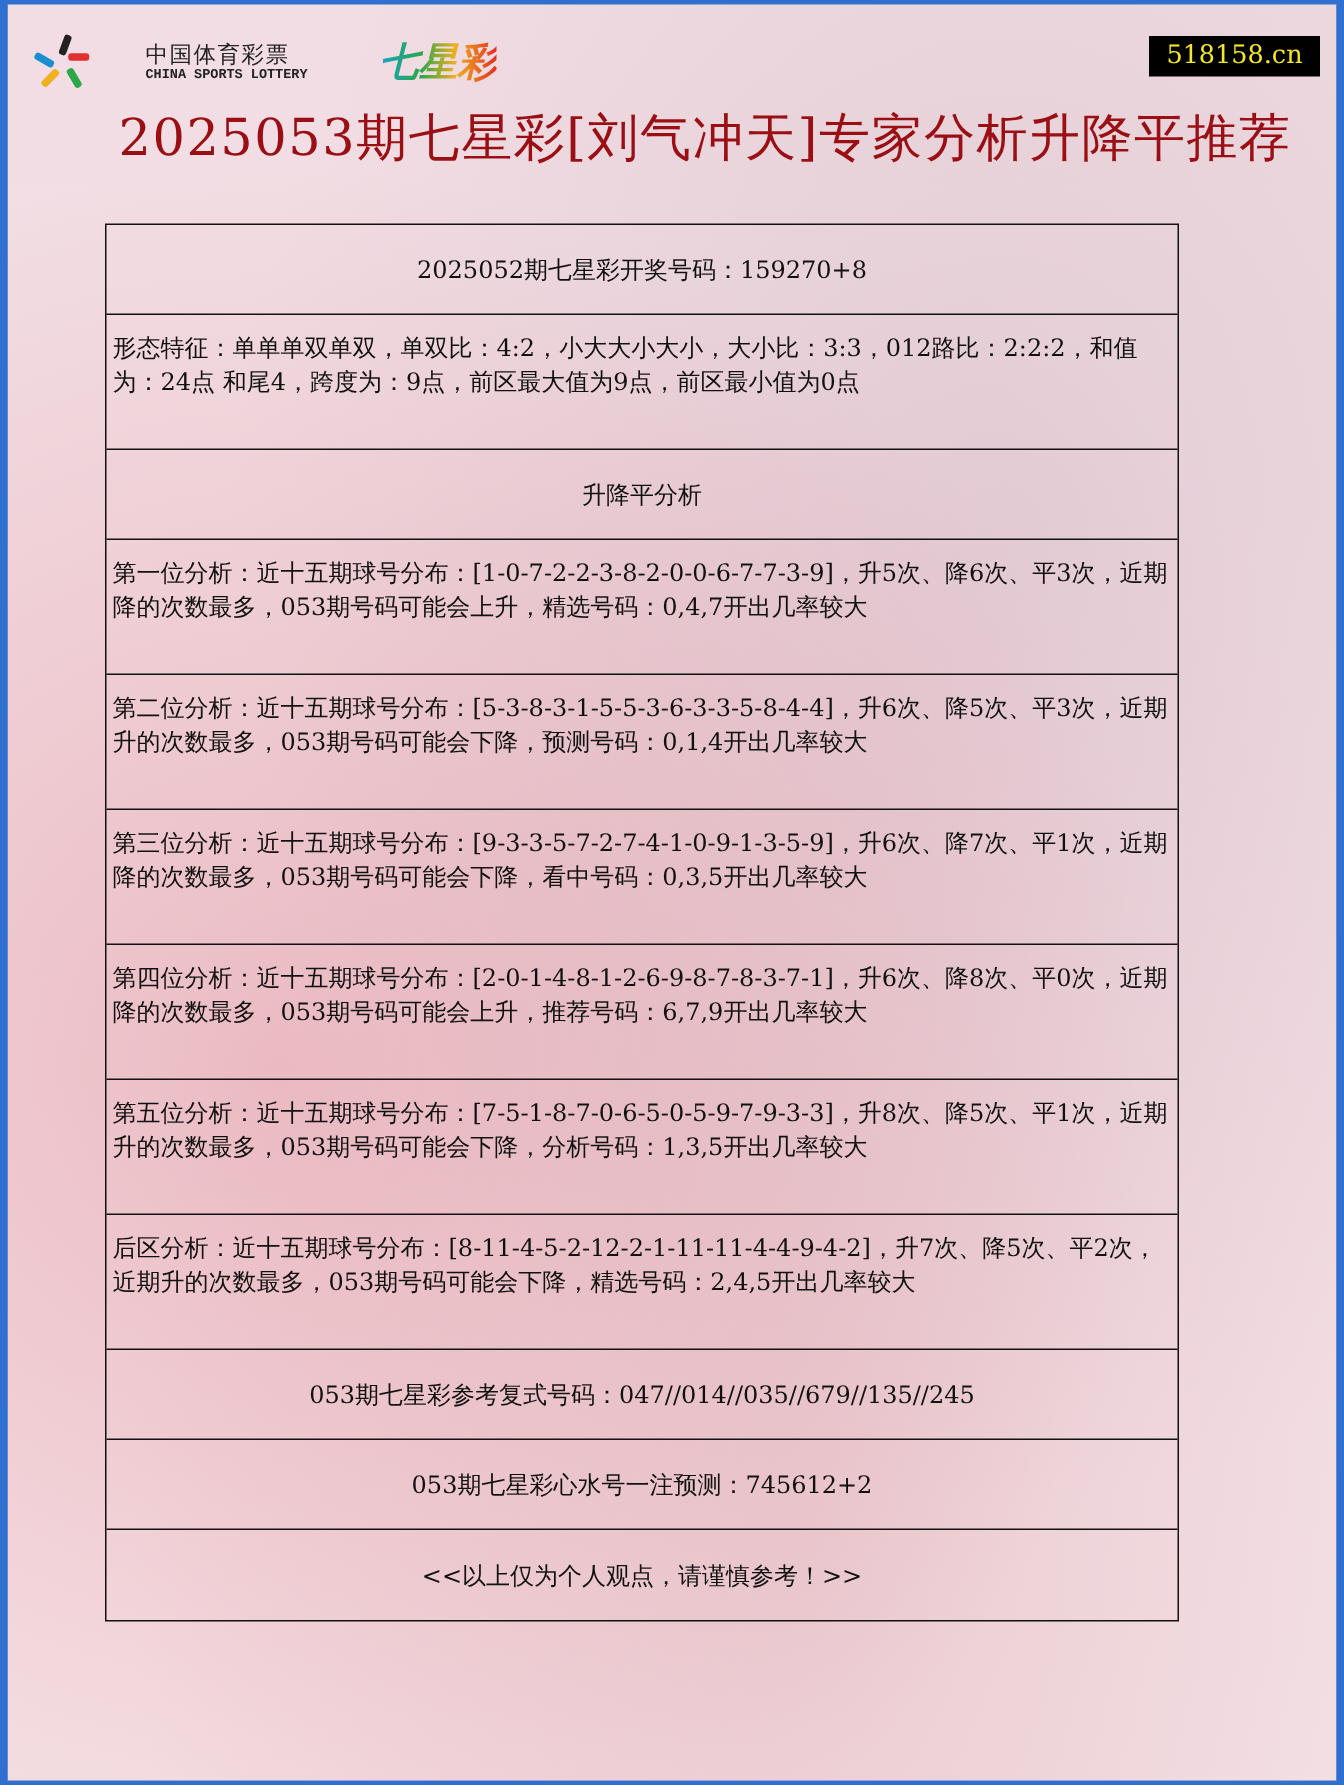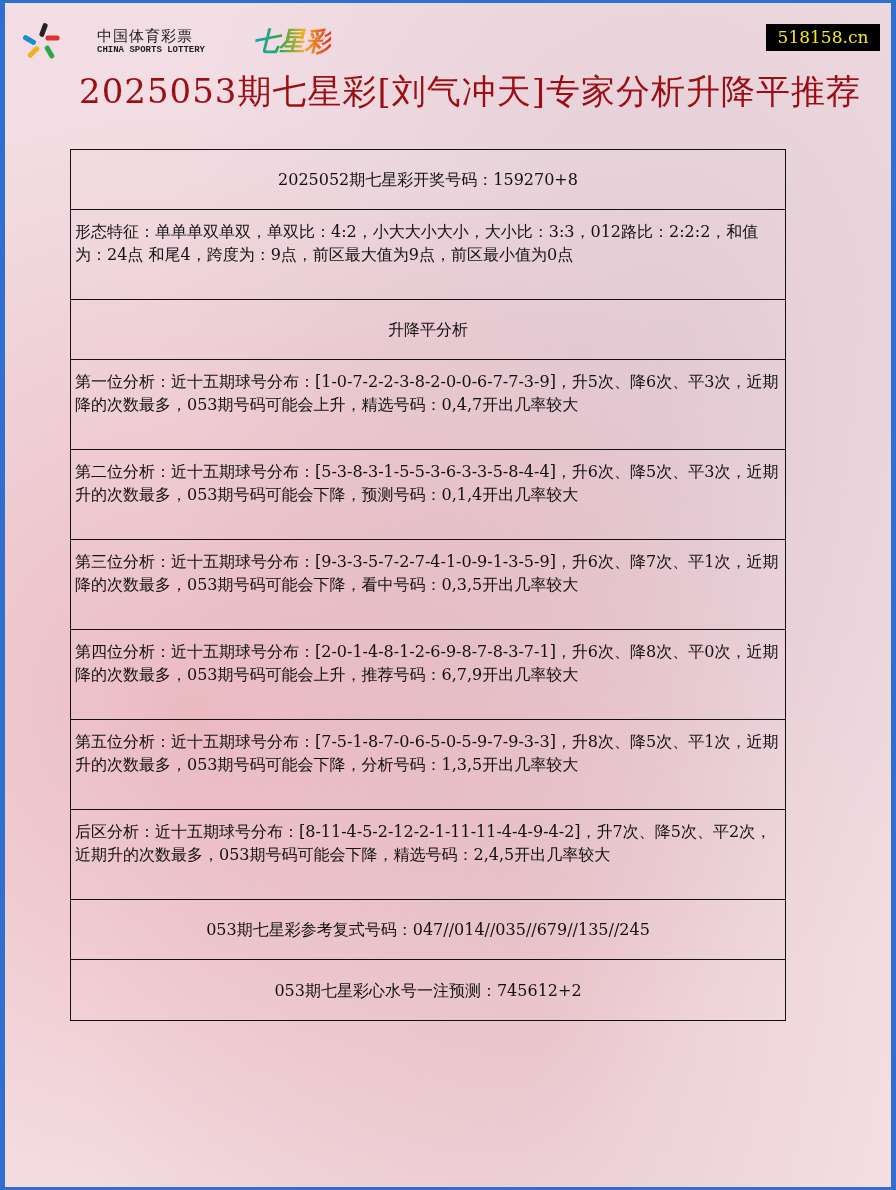--- a/index.html
+++ b/index.html
@@ -91,14 +91,17 @@
     </div>
     <div class="row para h90">
       <span>后区分析：近十五期球号分布：[8-11-4-5-2-12-2-1-11-11-4-4-9-4-2]，升7次、降5次、平2次，近期升的次数最多，053期号码可能会下降，精选号码：2,4,5开出几率较大</span>
     </div>
     <div class="row center h60">
       <span>053期七星彩参考复式号码：047//014//035//679//135//245</span>
     </div>
     <div class="row center h60">
       <span>053期七星彩心水号一注预测：745612+2</span>
     </div>
+    <div class="row center h60">
+      <span>&lt;&lt;以上仅为个人观点，请谨慎参考！&gt;&gt;</span>
+    </div>
   </div>
 </div>
 
 </body></html>

